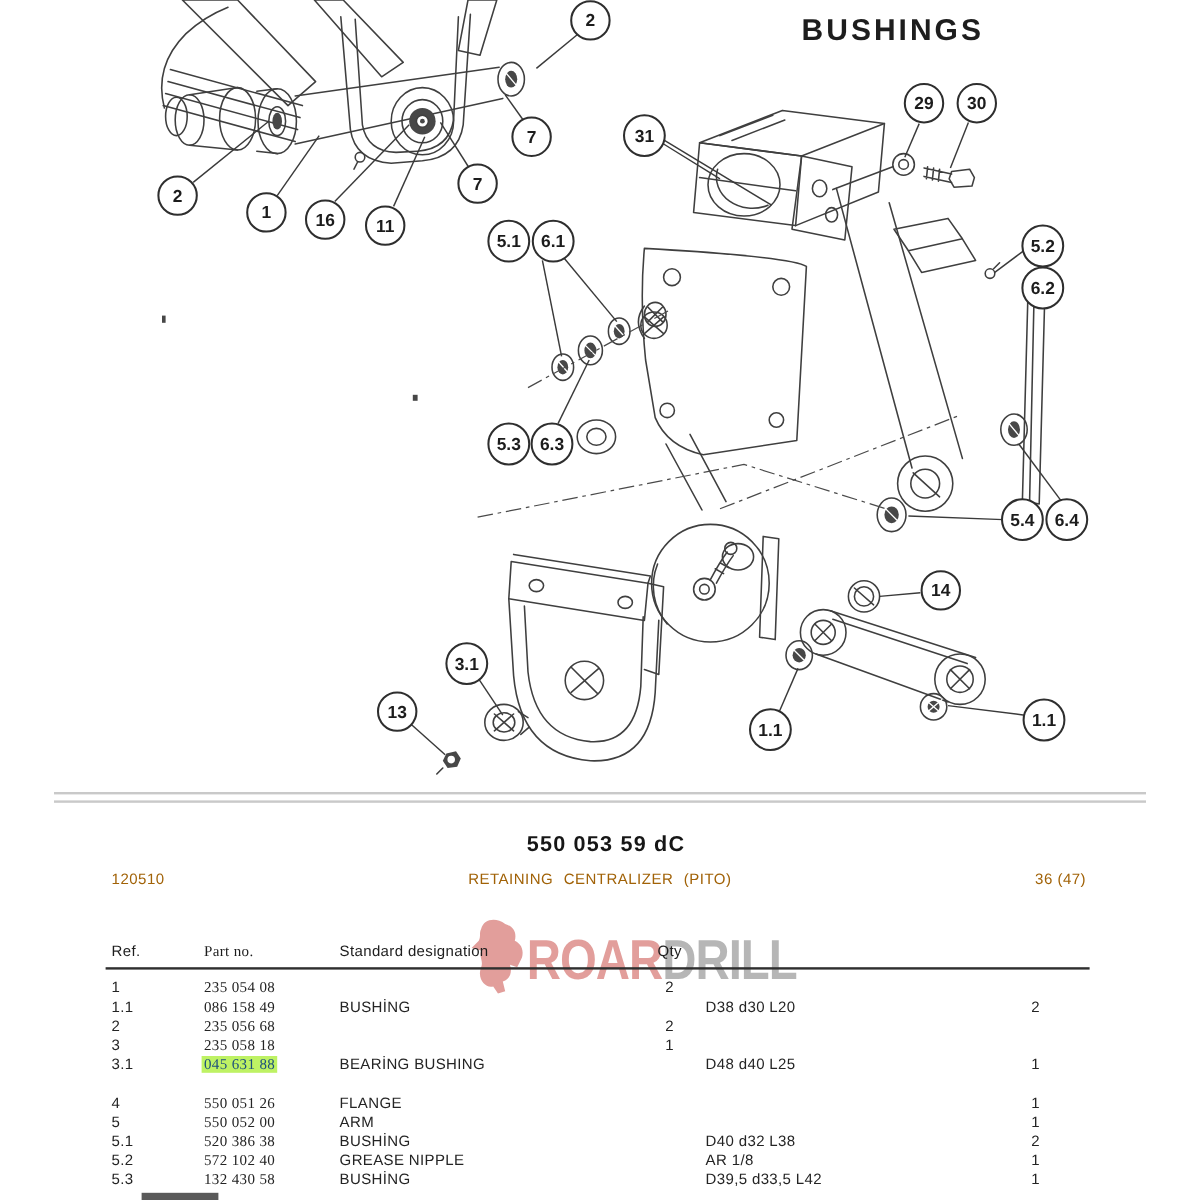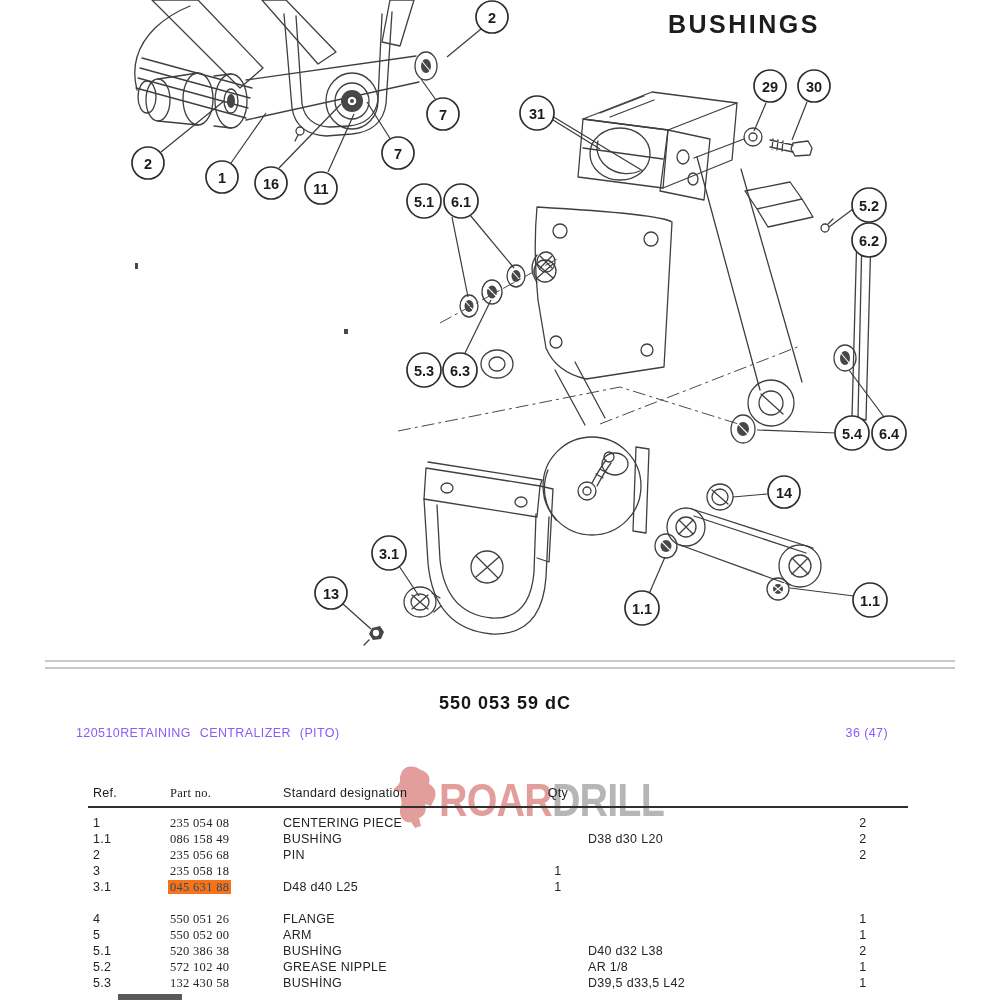--- a/index.html
+++ b/index.html
@@ -12,36 +12,36 @@
   .wf{fill:#fff;}
   .ws{stroke:#fff;stroke-width:1.1;}
   .dash{fill:none;stroke:#4a4a4a;stroke-width:1;stroke-dasharray:13 4 3 4;}
   .ldr{stroke:#3a3a3a;stroke-width:1.2;}
   .co circle{fill:#fff;stroke:#2e2e2e;stroke-width:1.7;}
   .co text{fill:#1c1c1c;font-size:14.5px;font-weight:600;text-anchor:middle;dominant-baseline:central;}
   .dtitle{fill:#1d1d1d;font-size:25px;font-weight:700;letter-spacing:2.5px;text-anchor:middle;}
   .rule2{position:absolute;left:45px;width:910px;height:2px;background:#c9c9c9;}
   .docnum{position:absolute;left:0;top:693px;width:1010px;text-align:center;font-size:18px;
           font-weight:600;letter-spacing:1px;color:#161616;}
-  .metarow{position:absolute;left:76px;top:726px;width:812px;display:flex;font-size:12.5px;
-           color:#8b5cf6;letter-spacing:.4px;}
-  .metarow .mid{flex:1;word-spacing:5px;}
+  .metarow{position:absolute;left:93px;top:726px;width:812px;display:flex;font-size:12.5px;
+           color:#a16207;letter-spacing:.4px;}
+  .metarow .mid{flex:1;text-align:center;word-spacing:5px;}
   .thead{position:absolute;left:93px;top:786px;width:805px;display:flex;font-size:12.5px;
          color:#1d1d1d;letter-spacing:.3px;}
   .hrule{position:absolute;left:88px;top:806px;width:820px;height:2px;background:#2f2f2f;}
   .tbody{position:absolute;left:93px;top:815px;width:805px;font-size:12.5px;color:#242424;
          letter-spacing:.3px;}
   .tr{display:flex;height:16px;line-height:16px;}
   .tr.gap{margin-top:16px;}
   .c-ref{width:77px;}
   .c-part{width:113px;font-family:Liberation Serif, serif;}
   .c-desc{width:305px;}
   .c-std{width:240px;}
   .c-qty{width:70px;text-align:center;}
-  .hl{background:#f97316;color:#1d4f7c;padding:0 2px;margin-left:-2px;}
+  .hl{background:#bef264;color:#1d4f7c;padding:0 2px;margin-left:-2px;}
   .watermark{position:absolute;left:391px;top:763px;height:70px;display:flex;align-items:flex-start;}
   .wm-txt{font-size:47px;line-height:62px;font-weight:700;letter-spacing:-1px;
           transform:scaleX(.84);transform-origin:left top;white-space:nowrap;margin-top:6px;}
   .wm-roar{color:rgba(198,62,55,.5);}
   .wm-drill{color:rgba(122,122,122,.55);}
   .crop-artifact{position:absolute;left:118px;top:994px;width:64px;height:6px;background:#5a5a5a;}
 </style>
 </head>
 <body>
 
@@ -336,47 +336,46 @@
     <span class="c-part">Part no.</span>
     <span class="c-std">Standard designation</span>
     <span class="c-qty">Qty</span>
   </div>
   <div class="hrule"></div>
 
   <div class="tbody">
     <div class="tr">
       <span class="c-ref">1</span>
       <span class="c-part">235 054 08</span>
-      <span class="c-desc">CENTERING PIECE</span>
       <span class="c-std"></span>
       <span class="c-qty">2</span>
     </div>
     <div class="tr">
       <span class="c-ref">1.1</span>
       <span class="c-part">086 158 49</span>
       <span class="c-desc">BUSHİNG</span>
       <span class="c-std">D38 d30 L20</span>
       <span class="c-qty">2</span>
     </div>
     <div class="tr">
       <span class="c-ref">2</span>
       <span class="c-part">235 056 68</span>
-      <span class="c-desc">PIN</span>
       <span class="c-std"></span>
       <span class="c-qty">2</span>
     </div>
     <div class="tr">
       <span class="c-ref">3</span>
       <span class="c-part">235 058 18</span>
       <span class="c-std"></span>
       <span class="c-qty">1</span>
     </div>
     <div class="tr">
       <span class="c-ref">3.1</span>
       <span class="c-part"><span class="hl">045 631 88</span></span>
+      <span class="c-desc">BEARİNG BUSHING</span>
       <span class="c-std">D48 d40 L25</span>
       <span class="c-qty">1</span>
     </div>
     <div class="tr gap">
       <span class="c-ref">4</span>
       <span class="c-part">550 051 26</span>
       <span class="c-desc">FLANGE</span>
       <span class="c-std"></span>
       <span class="c-qty">1</span>
     </div>

